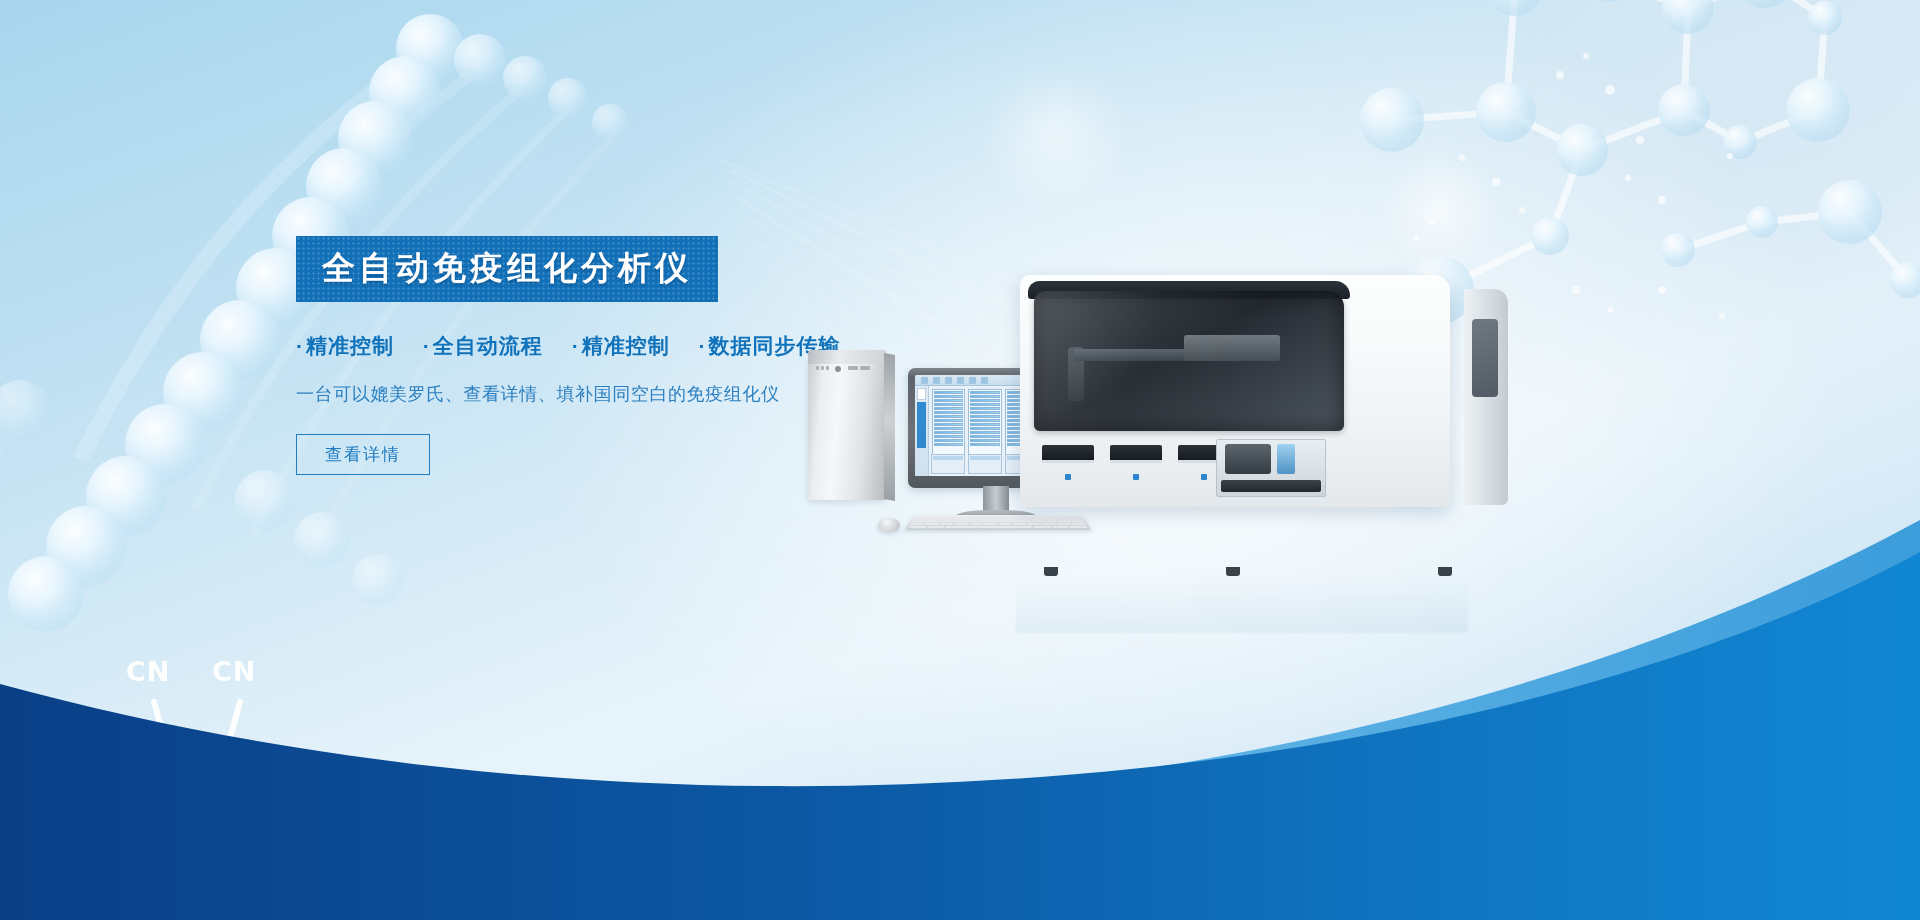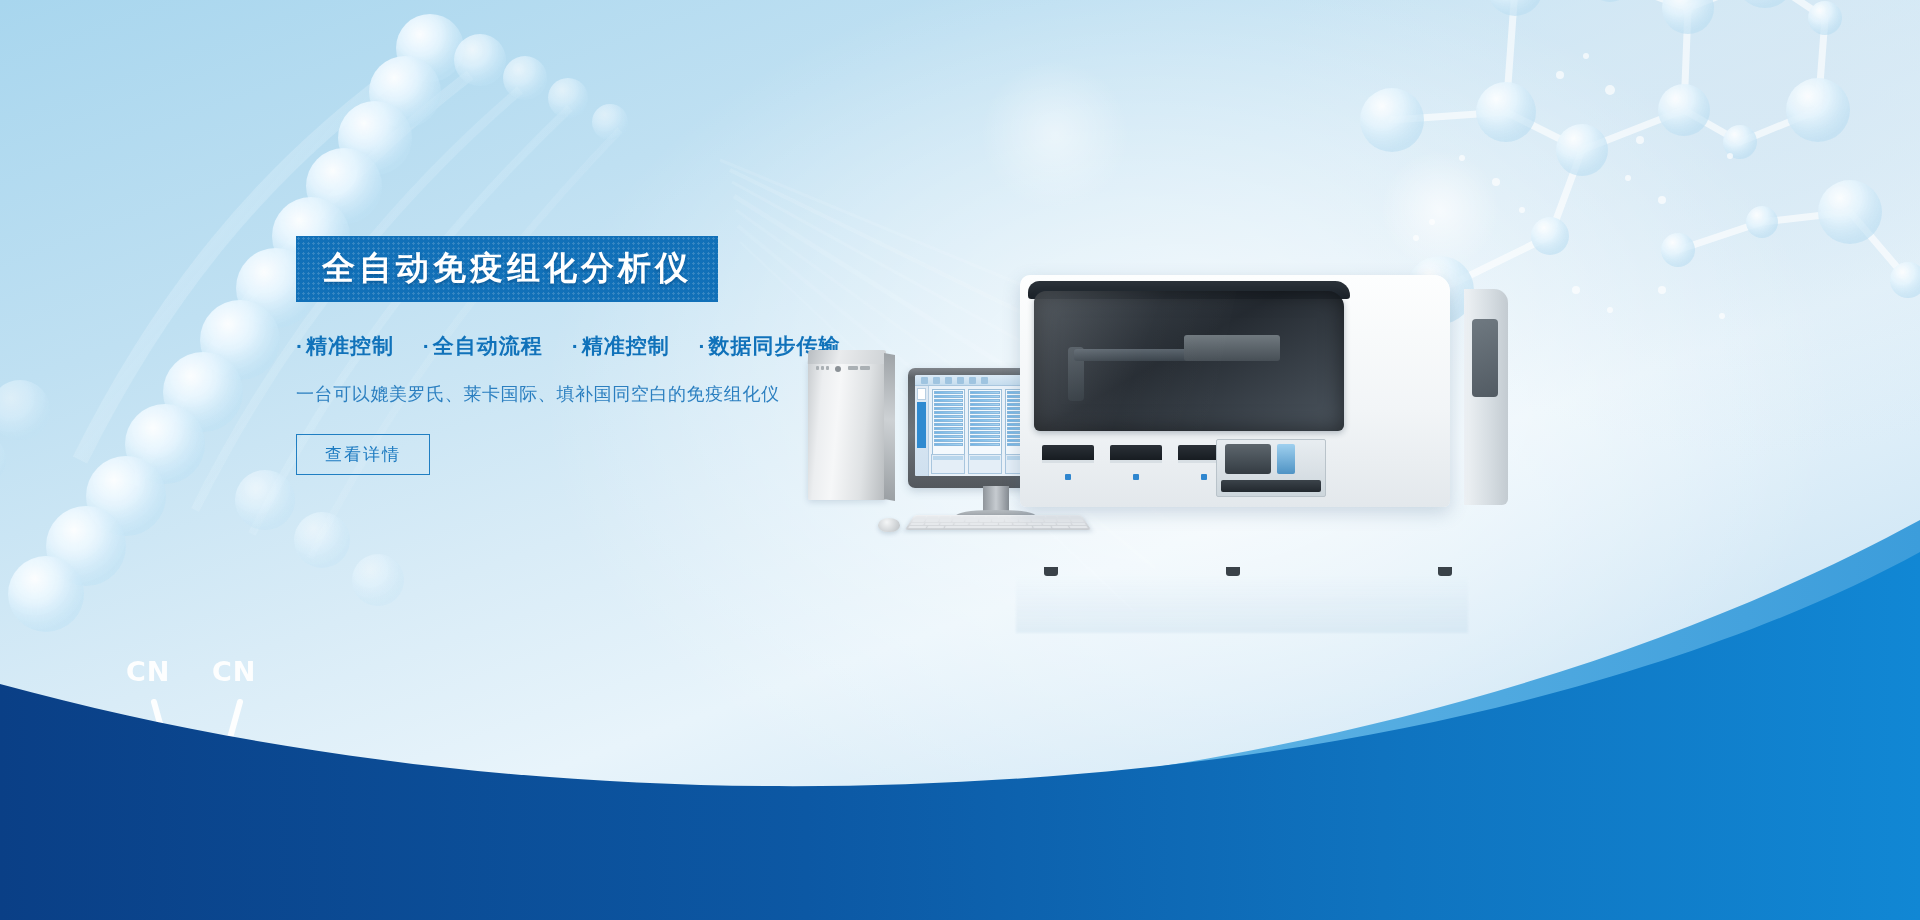--- a/index.html
+++ b/index.html
@@ -304,21 +304,21 @@
         <span class="dot">·</span><span>全自动流程</span>
       </span>
       <span class="feat">
         <span class="dot">·</span><span>精准控制</span>
       </span>
       <span class="feat">
         <span class="dot">·</span><span>数据同步传输</span>
       </span>
     </div>
 
-    <div class="desc">一台可以媲美罗氏、莱卡国际、填补国同空白的免疫组化仪</div>
+    <div class="desc">一台可以媲美罗氏、查看详情、填补国同空白的免疫组化仪</div>
 
     <div class="cta">查看详情</div>
   </div>
 
   <div class="equipment">
 
     <div class="tower">
       <div class="tower-top"></div>
       <div class="tower-side"></div>
       <div class="tower-bays">

